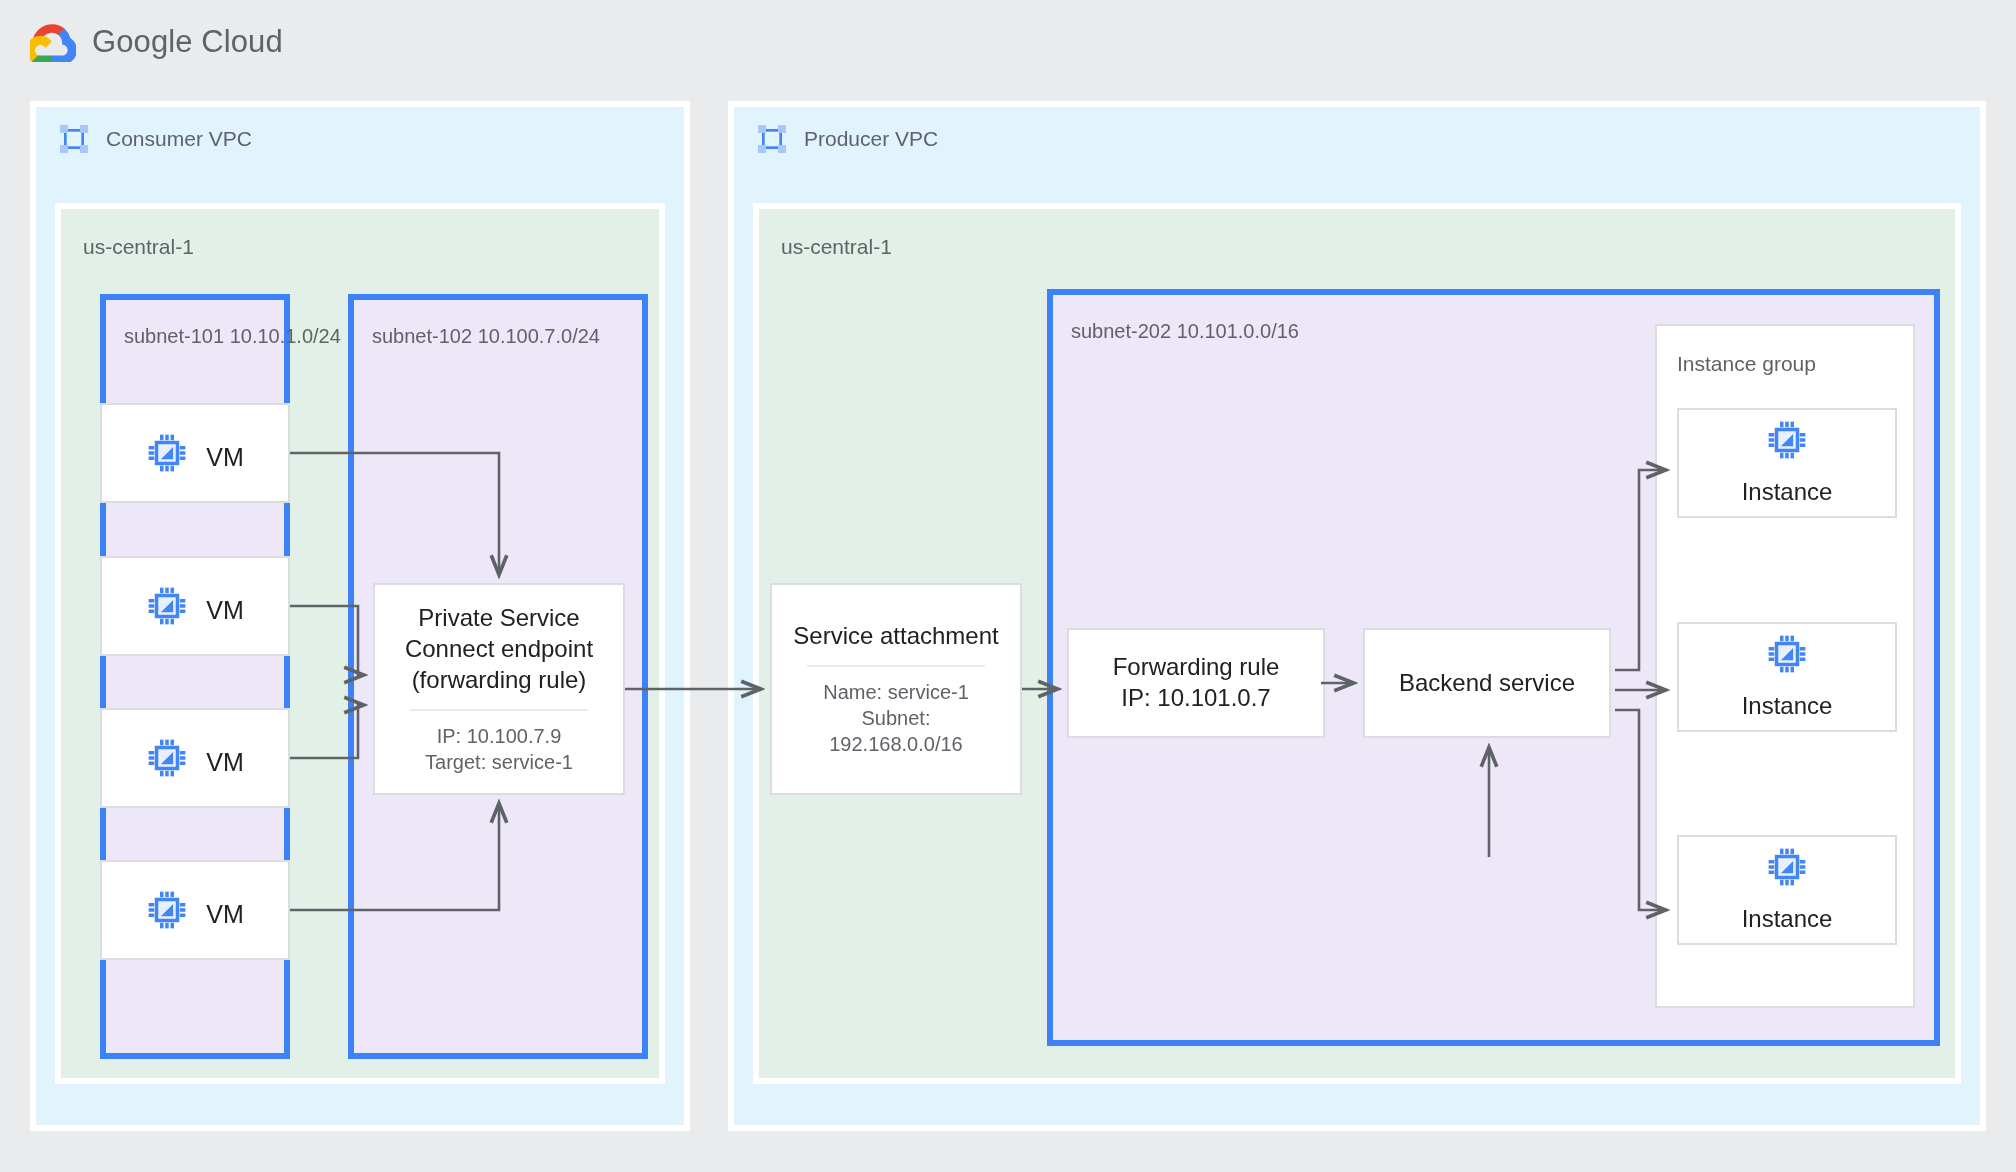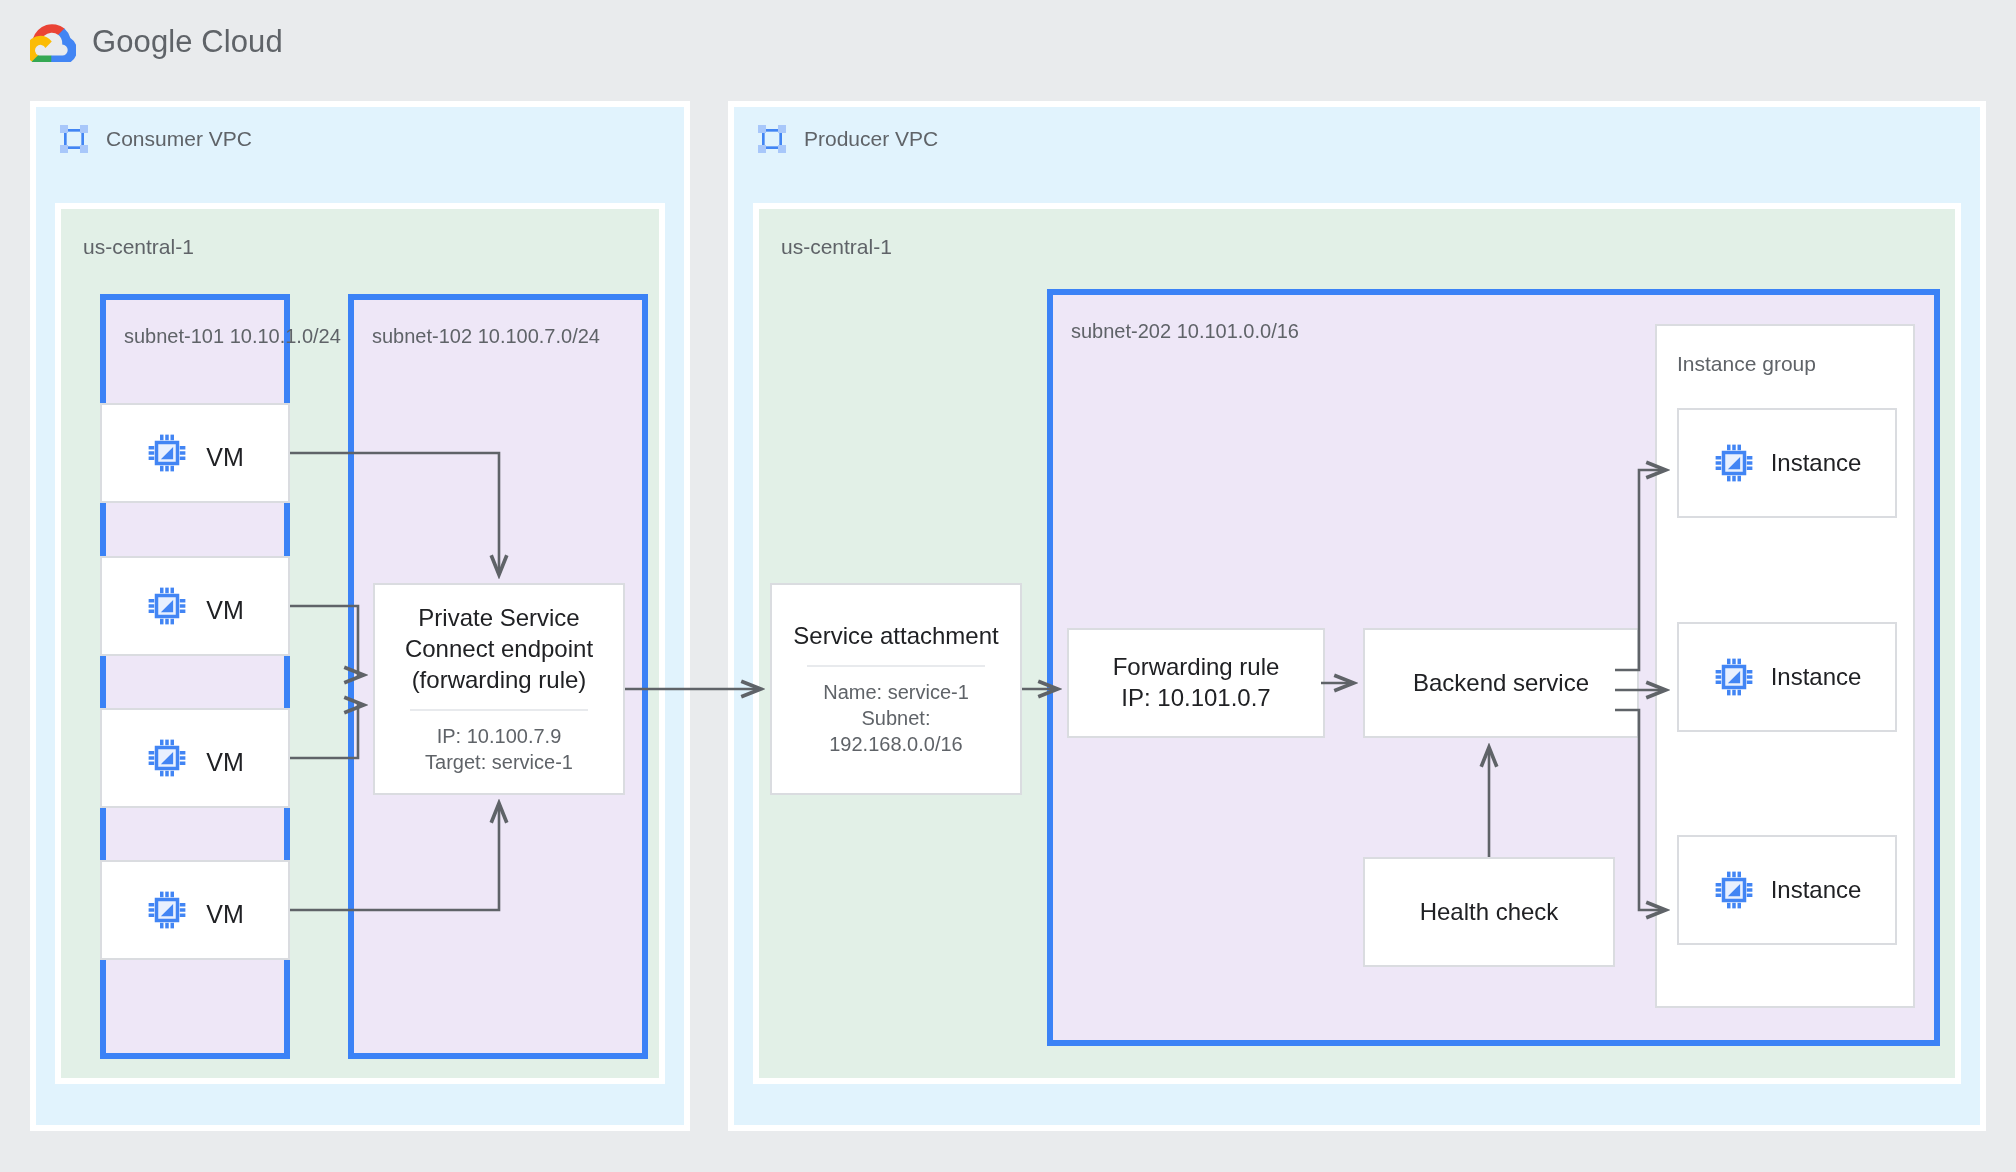--- a/index.html
+++ b/index.html
@@ -158,21 +158,21 @@
   }
 
   
   #service-attachment {
     left: 770px; top: 583px; width: 252px; height: 212px;
     padding: 6px 10px;
   }
 
   
   #forwarding-rule { left: 1067px; top: 628px; width: 258px; height: 110px; }
-  #backend-service { left: 1363px; top: 628px; width: 276px; height: 110px; }
+  #backend-service { left: 1363px; top: 628px; width: 248px; height: 110px; }
   #health-check    { left: 1363px; top: 857px; width: 252px; height: 110px; }
 
   
   #instance-group {
     position: absolute;
     left: 1655px; top: 324px; width: 260px; height: 684px;
     background: #ffffff;
     border: 2px solid #dadce0;
     box-sizing: border-box;
   }
@@ -185,21 +185,21 @@
   }
   .instance {
     position: absolute;
     left: 20px;
     width: 220px;
     height: 110px;
     background: #ffffff;
     border: 2px solid #dadce0;
     box-sizing: border-box;
     display: flex;
-    flex-direction: row;
+    flex-direction: column;
     align-items: center;
     justify-content: center;
     gap: 16px;
   }
   .instance .node-title { font-size: 24px; }
   #instance-1 { top: 82px; }
   #instance-2 { top: 296px; }
   #instance-3 { top: 509px; }
 
   
@@ -384,23 +384,20 @@
 
   <div class="node" id="forwarding-rule">
     <div class="node-title">Forwarding rule
 IP: 10.101.0.7</div>
   </div>
 
   <div class="node" id="backend-service">
     <div class="node-title">Backend service</div>
   </div>
 
-  <div class="node" id="health-check">
-    <div class="node-title">Health check</div>
-  </div>
 
   <div id="instance-group">
     <div class="ig-label">Instance group</div>
 
     <div class="instance" id="instance-1">
       <svg class="chip-icon" viewBox="0 0 24 24">
         <rect x="6" y="6" width="12" height="12" fill="#e8f0fe" stroke="#4285f4" stroke-width="2"></rect>
         <path d="M8.5 15.5h7v-7z" fill="#4285f4"></path>
         <g fill="#4285f4">
           <rect x="8" y="1.5" width="2" height="3.2"></rect>

